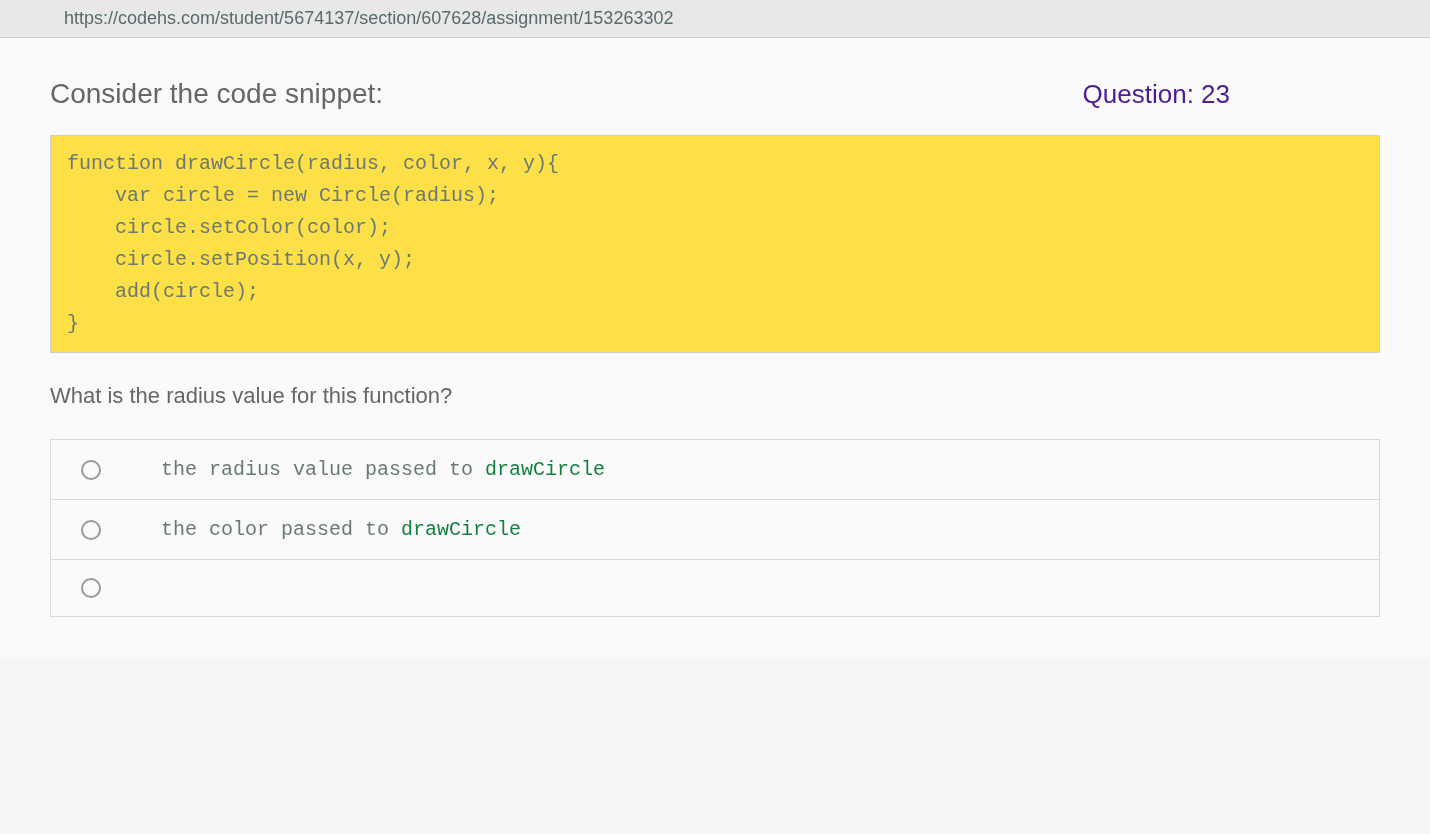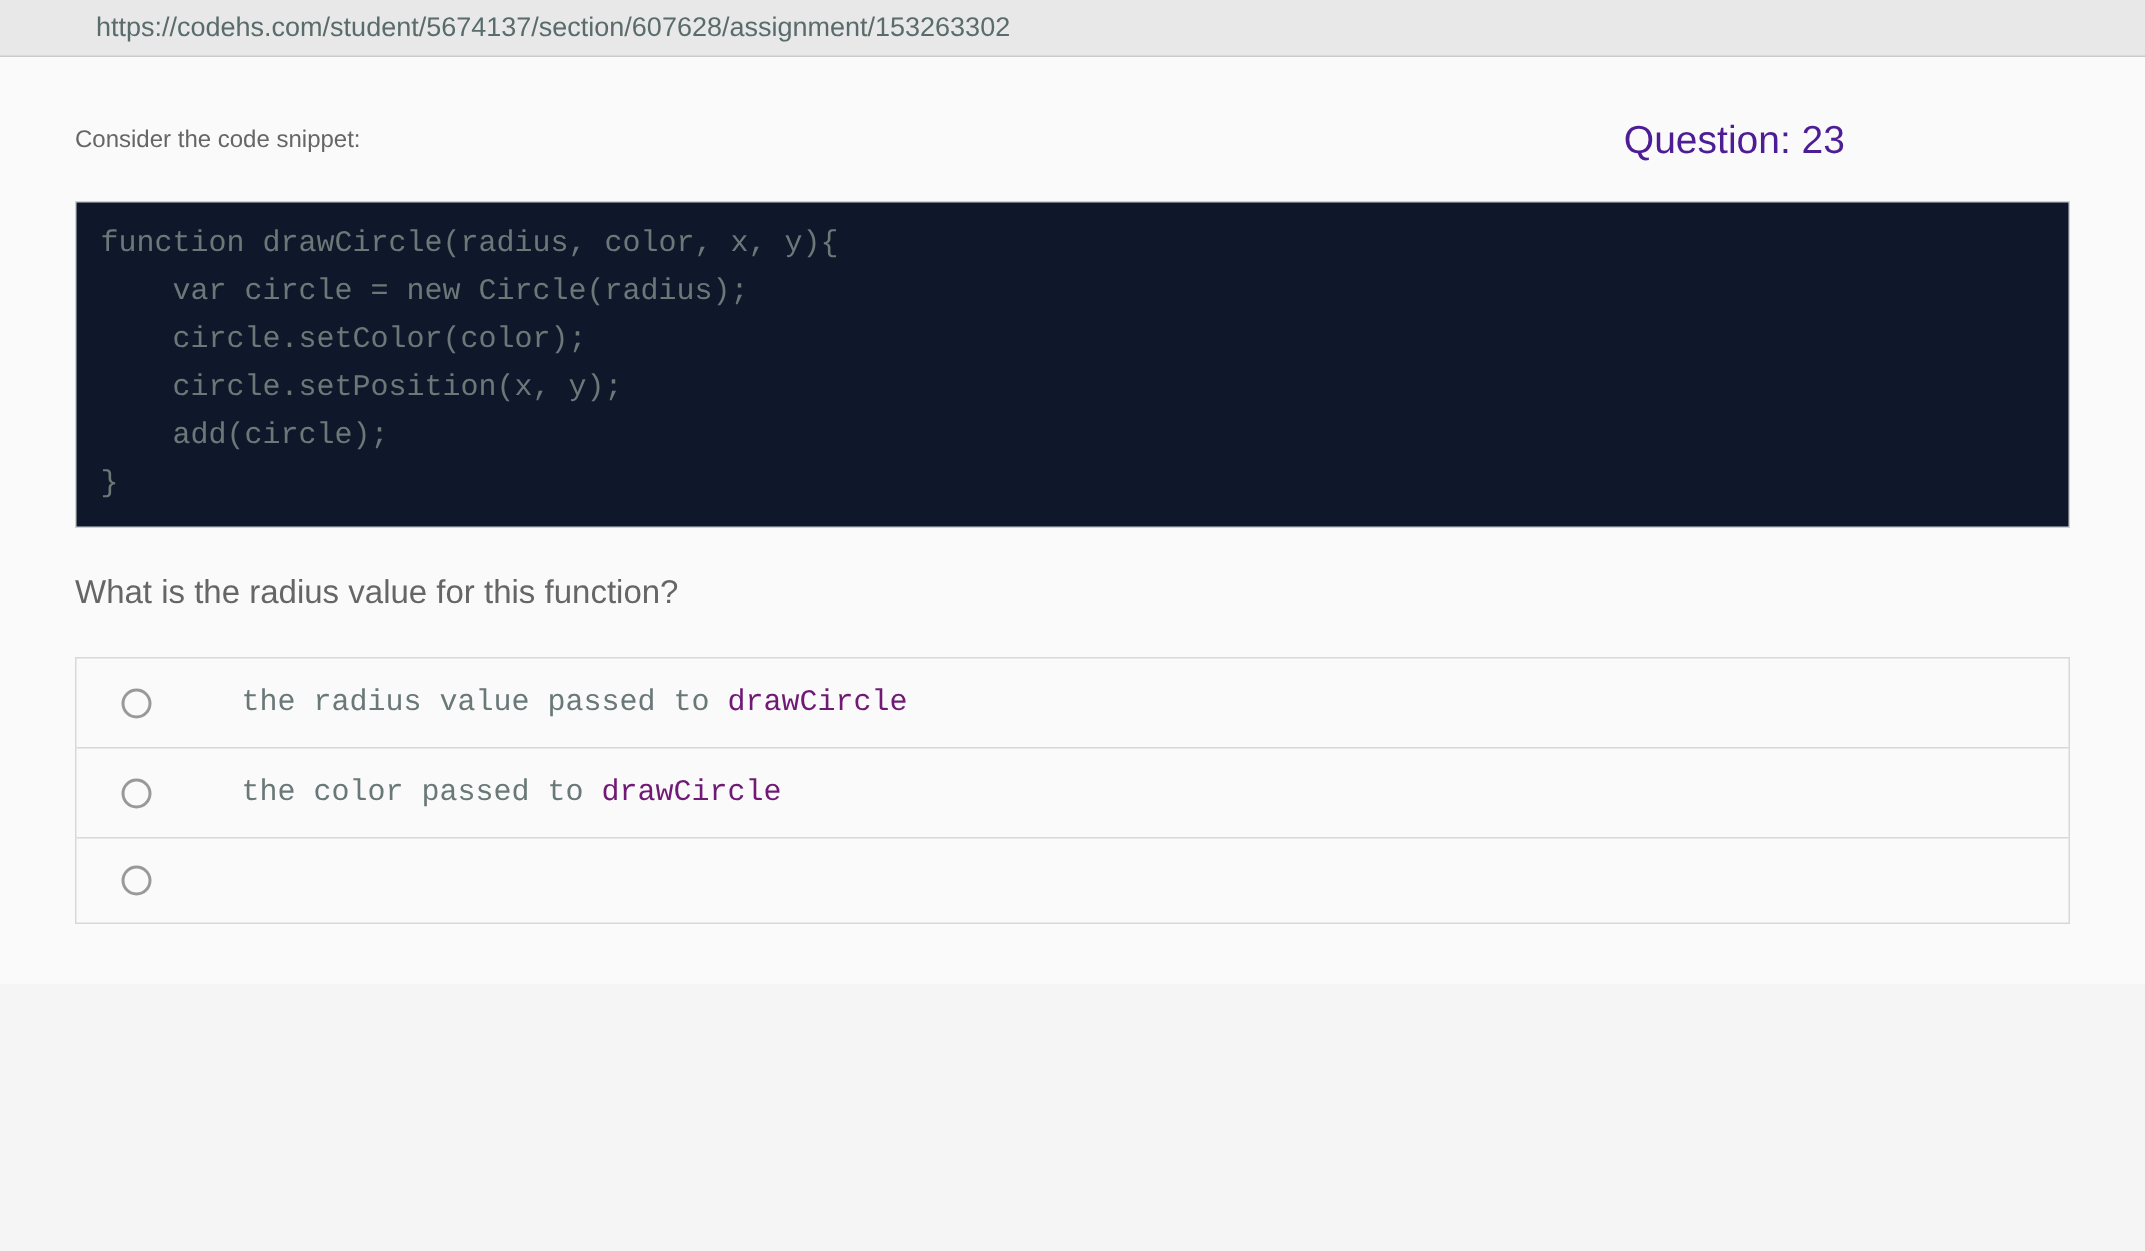--- a/index.html
+++ b/index.html
@@ -30,33 +30,33 @@
       padding: 40px 50px;
       background: #fafafa;
     }
     .header-row {
       display: flex;
       justify-content: space-between;
       align-items: center;
       margin-bottom: 25px;
     }
     .prompt-text {
-      font-size: 16px;
+      font-size: 28px;
       color: #666;
       font-weight: 400;
     }
     .question-label {
       font-size: 26px;
       color: #4c1d95;
       font-weight: 400;
       margin-right: 150px;
     }
     .code-box {
       border: 1px solid #d0d0d0;
-      background: #0f172a;
+      background: #fde047;
       padding: 12px 16px;
       font-family: 'Courier New', Courier, monospace;
       font-size: 20px;
       color: #6a7878;
       line-height: 1.6;
       margin-bottom: 30px;
       white-space: pre;
     }
     .question-text {
       font-size: 22px;
@@ -83,21 +83,21 @@
       border-radius: 50%;
       margin-right: 60px;
       flex-shrink: 0;
     }
     .option-text {
       font-family: 'Courier New', Courier, monospace;
       font-size: 20px;
       color: #6a7878;
     }
     .option-highlight {
-      color: #701a75;
+      color: #15803d;
     }
   </style>
 </head>
 <body>
 
 <div class="url-bar">
   <span class="url-text">https://codehs.com/student/5674137/section/607628/assignment/153263302</span>
 </div>
 
 <div class="content">

